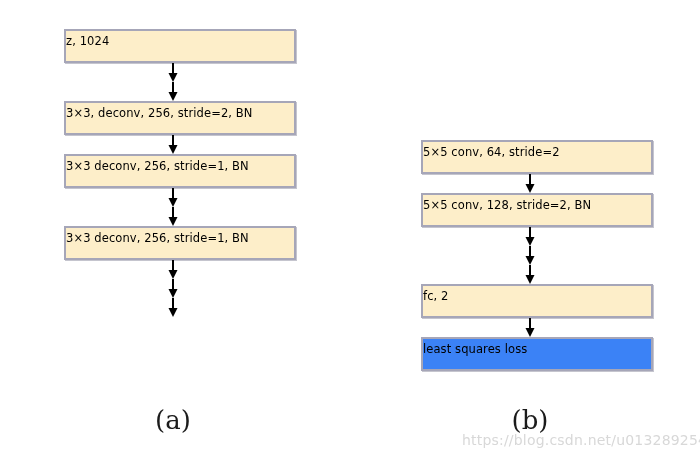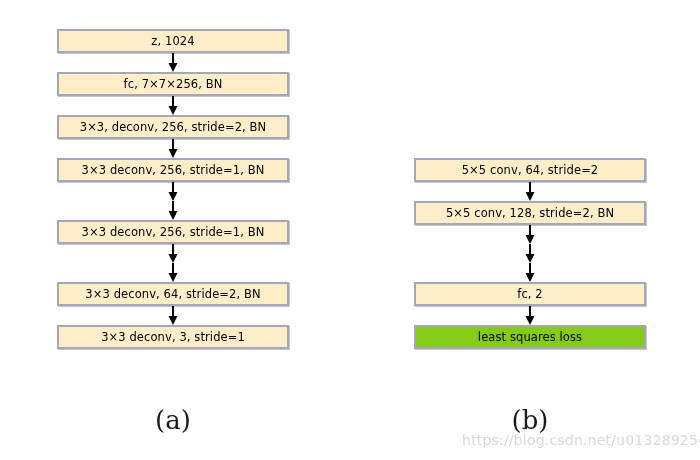--- a/index.html
+++ b/index.html
@@ -20,39 +20,40 @@
     left: 0; top: 0;
     width: 700px;
     height: 460px;
   }
 
   .column {
     position: absolute;
   }
 
   #column-a { left: 57px; top: 29px; width: 232px; }
-  #column-b { left: 414px; top: 158px; width: 232px; }
+  #column-b { left: 414px; top: 140px; width: 232px; }
 
   .node {
     box-sizing: border-box;
     width: 100%;
-    height: 24px;
+    height: 34px;
     border: 2px solid #a6a6b8;
     background: #fdeec9;
     color: #000000;
     font-size: 11.5px;
     line-height: 20px;
-    text-align: center;
+    text-align: left;
     white-space: nowrap;
     letter-spacing: 0.1px;
     box-shadow: 1px 1px 0 rgba(150,150,165,0.55);
+    margin-left: 7px;
   }
 
   .node.loss {
-    background: #84cc16;
+    background: #3b82f6;
   }
 
   .arrow {
     position: relative;
     height: 19px;
     width: 100%;
   }
   .arrow svg {
     position: absolute;
     left: 50%;
@@ -89,21 +90,20 @@
 <div id="figure">
 
   <div class="column" id="column-a">
       <div class="node">z, 1024</div>
       <div class="arrow">
         <svg width="11" height="19" viewBox="0 0 11 19">
           <line x1="5.5" y1="0" x2="5.5" y2="12" stroke="#000000" stroke-width="2"></line>
           <polygon points="5.5,19 1,10 10,10" fill="#000000"></polygon>
         </svg>
       </div>
-      <div class="node">fc, 7×7×256, BN</div>
       <div class="arrow">
         <svg width="11" height="19" viewBox="0 0 11 19">
           <line x1="5.5" y1="0" x2="5.5" y2="12" stroke="#000000" stroke-width="2"></line>
           <polygon points="5.5,19 1,10 10,10" fill="#000000"></polygon>
         </svg>
       </div>
       <div class="node">3×3, deconv, 256, stride=2, BN</div>
       <div class="arrow">
         <svg width="11" height="19" viewBox="0 0 11 19">
           <line x1="5.5" y1="0" x2="5.5" y2="12" stroke="#000000" stroke-width="2"></line>
@@ -129,28 +129,26 @@
           <line x1="5.5" y1="0" x2="5.5" y2="12" stroke="#000000" stroke-width="2"></line>
           <polygon points="5.5,19 1,10 10,10" fill="#000000"></polygon>
         </svg>
       </div>
       <div class="arrow">
         <svg width="11" height="19" viewBox="0 0 11 19">
           <line x1="5.5" y1="0" x2="5.5" y2="12" stroke="#000000" stroke-width="2"></line>
           <polygon points="5.5,19 1,10 10,10" fill="#000000"></polygon>
         </svg>
       </div>
-      <div class="node">3×3 deconv, 64, stride=2, BN</div>
       <div class="arrow">
         <svg width="11" height="19" viewBox="0 0 11 19">
           <line x1="5.5" y1="0" x2="5.5" y2="12" stroke="#000000" stroke-width="2"></line>
           <polygon points="5.5,19 1,10 10,10" fill="#000000"></polygon>
         </svg>
       </div>
-      <div class="node">3×3 deconv, 3, stride=1</div>
     </div>
   <div class="column" id="column-b">
       <div class="node">5×5 conv, 64, stride=2</div>
       <div class="arrow">
         <svg width="11" height="19" viewBox="0 0 11 19">
           <line x1="5.5" y1="0" x2="5.5" y2="12" stroke="#000000" stroke-width="2"></line>
           <polygon points="5.5,19 1,10 10,10" fill="#000000"></polygon>
         </svg>
       </div>
       <div class="node">5×5 conv, 128, stride=2, BN</div>

